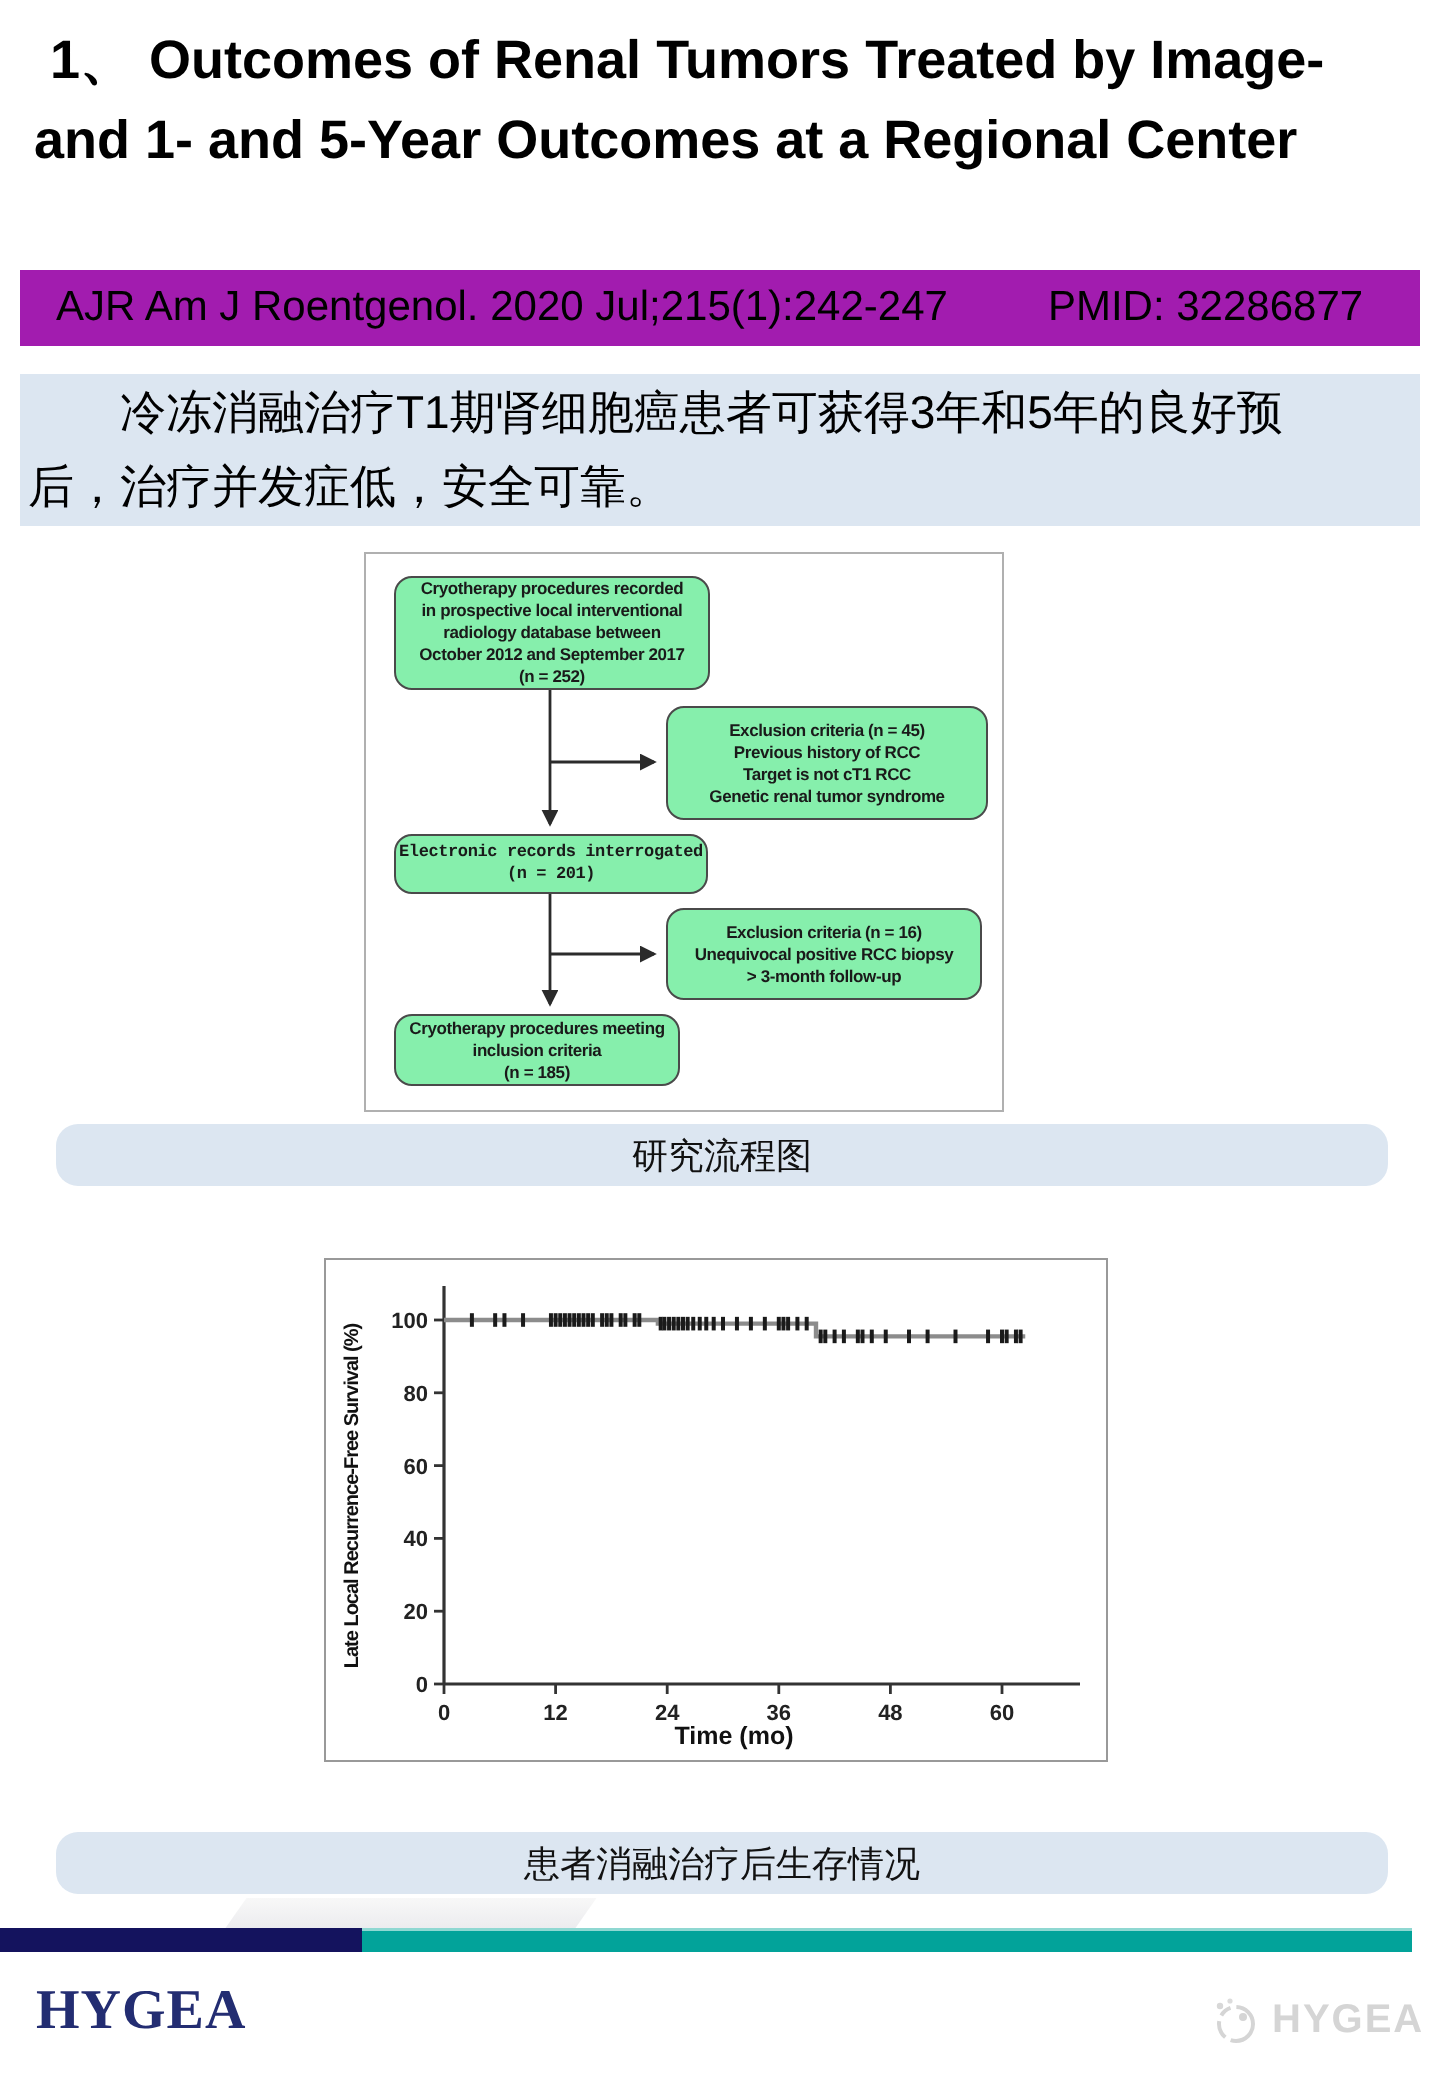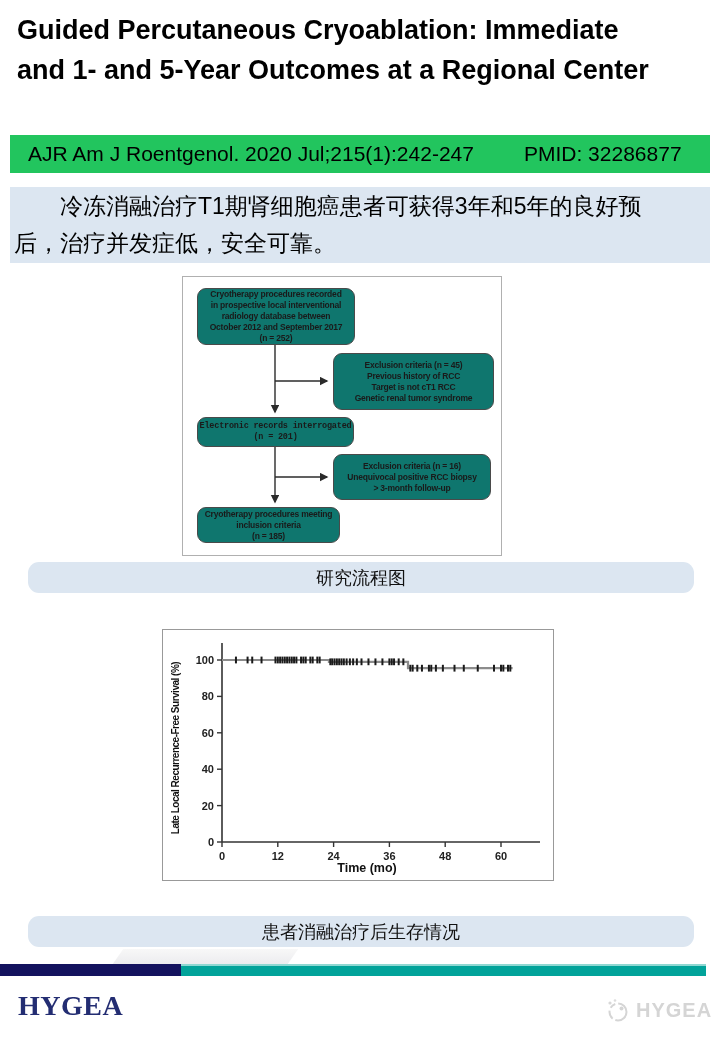--- a/index.html
+++ b/index.html
@@ -6,35 +6,35 @@
   body{width:720px;height:1040px;background:#ffffff;position:relative;overflow:hidden;
        font-family:"Liberation Sans",sans-serif;}
   .abs{position:absolute;}
 
   
   .title-block{left:17px;top:10px;width:700px;}
   .title-line{font-weight:bold;font-size:27px;line-height:40px;color:#000;white-space:pre;}
   .title-line.first{padding-left:8px;}
 
   
-  .citation-bar{left:10px;top:135px;width:700px;height:38px;background:#22c55e;
+  .citation-bar{left:10px;top:135px;width:700px;height:38px;background:#a21caf;
                 display:flex;align-items:center;padding-left:18px;box-sizing:border-box;}
   .citation-bar span{font-size:21px;color:#000;white-space:pre;}
   .pmid{margin-left:50px;}
 
   
   .summary-box{left:10px;top:187px;width:700px;height:76px;background:#dce6f1;
                box-sizing:border-box;padding:1px 4px 0 4px;}
   .summary-line{font-size:23px;line-height:37px;color:#000;white-space:pre;}
   .summary-line.indent{text-indent:46px;}
 
   
   .flow-panel{left:182px;top:276px;width:318px;height:278px;background:#fff;
               border:1px solid #b0b0b0;}
-  .fc-box{position:absolute;background:#0f766e;border:1.5px solid #4a4a4a;border-radius:9px;
+  .fc-box{position:absolute;background:#86efac;border:1.5px solid #4a4a4a;border-radius:9px;
           display:flex;align-items:center;justify-content:center;text-align:center;
           font-weight:bold;font-size:8.5px;line-height:11px;letter-spacing:-0.2px;
           color:#1a1a1a;white-space:pre;box-sizing:border-box;}
   .fc-b0{left:14px;top:11px;width:158px;height:57px;}
   .fc-e0{left:150px;top:76px;width:161px;height:57px;}
   .fc-b1{left:14px;top:140px;width:157px;height:30px;font-family:Liberation Mono, monospace;}
   .fc-e1{left:150px;top:177px;width:158px;height:46px;}
   .fc-b2{left:14px;top:230px;width:143px;height:36px;}
   .fc-arrows{position:absolute;left:0;top:0;pointer-events:none;}
 
@@ -60,21 +60,21 @@
              background:linear-gradient(#8fd8d2 0 1.5px,#02a39a 1.5px);}
   .brand-left{left:18px;top:990px;font-family:"Liberation Serif",serif;font-weight:bold;
               font-size:28px;color:#232d72;letter-spacing:.5px;}
   .watermark{left:604px;top:997px;display:flex;align-items:center;gap:6px;}
   .watermark-text{font-size:20px;font-weight:bold;color:#d5d5d5;letter-spacing:1px;}
 </style>
 </head>
 <body>
 
 <div class="abs title-block">
-  <div class="title-line">Guided Percutaneous Cryoablation: Immediate</div>
+  <div class="title-line first">1、 Outcomes of Renal Tumors Treated by Image-</div>
   <div class="title-line">and 1- and 5-Year Outcomes at a Regional Center</div>
 </div>
 
 <div class="abs citation-bar">
   <span>AJR Am J Roentgenol. 2020 Jul;215(1):242-247</span>
   <span class="pmid">PMID: 32286877</span>
 </div>
 
 <div class="abs summary-box">
   <div class="summary-line indent">冷冻消融治疗T1期肾细胞癌患者可获得3年和5年的良好预</div>

